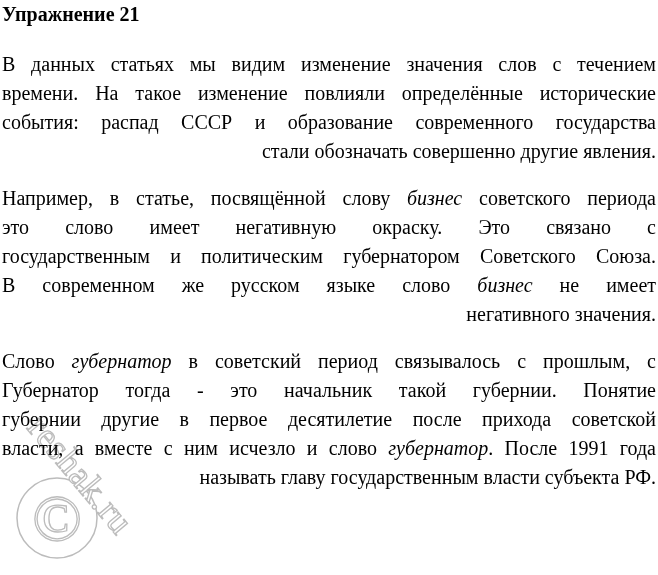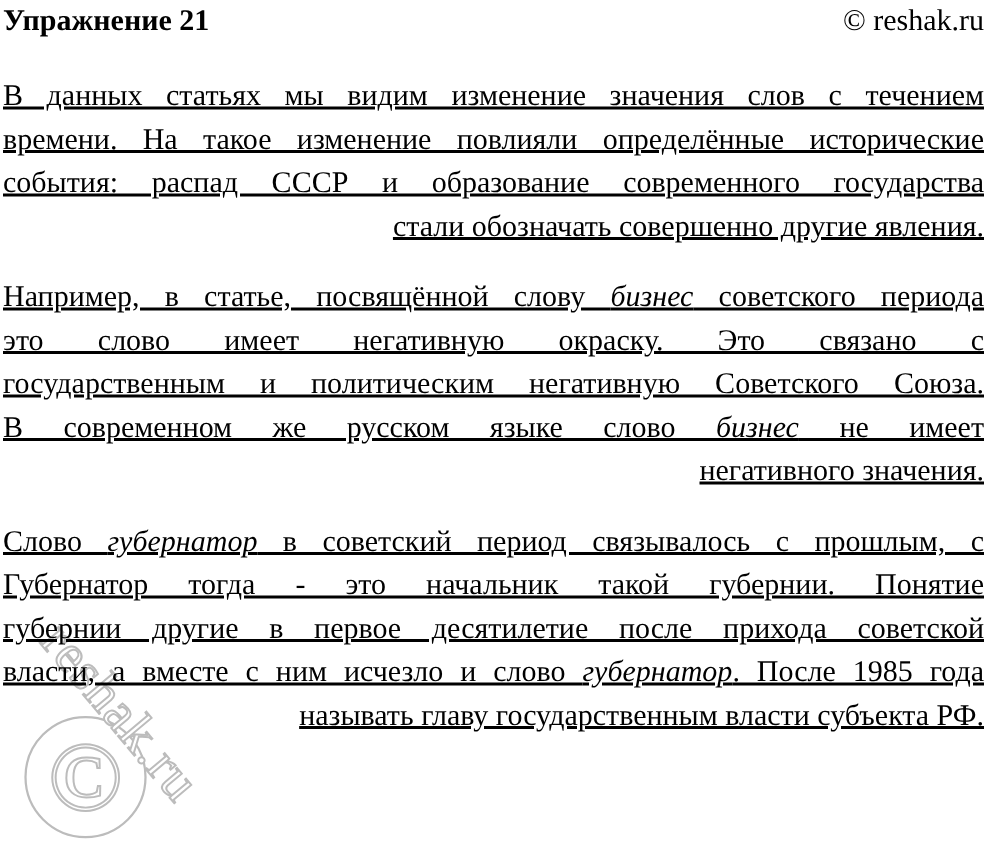--- a/index.html
+++ b/index.html
@@ -26,21 +26,21 @@
   }
   .header {
     display: flex;
     justify-content: space-between;
     align-items: flex-start;
     font-size: 20px;
     line-height: 23px;
     margin: 0 0 24px 0;
   }
   .header .title { font-weight: bold; }
-  .para { margin: 0; text-decoration: underline; }
+  .para { margin: 0; }
   .para + .para { margin-top: 18px; }
   .line {
     font-size: 20px;
     line-height: 29px;
     height: 29px;
     text-align: right;
     white-space: normal;
   }
   .line.j { text-align: justify; }
   .line.j::after {
@@ -62,40 +62,39 @@
       <circle cx="61" cy="120" r="40" fill="none"></circle>
       <text x="61" y="142" font-size="66" text-anchor="middle" fill="#ffffff" stroke-width="1.3">©</text>
       <text x="30" y="30" font-size="36" letter-spacing="1" transform="rotate(50 30 30)" fill="#ffffff" stroke-width="1.3">reshak.ru</text>
     </g>
   </svg>
 
   <div class="content">
 
     <div class="header">
       <span class="title">Упражнение 21</span>
-      <span class="source">© reshak.ru</span>
     </div>
 
     <div>
         <div class="para">
           <div class="line j"><span>В данных статьях мы видим изменение значения слов с течением</span></div>
           <div class="line j"><span>времени. На такое изменение повлияли определённые исторические</span></div>
           <div class="line j"><span>события: распад СССР и образование современного государства</span></div>
           <div class="line"><span>стали обозначать совершенно другие явления.</span></div>
         </div>
         <div class="para">
           <div class="line j"><span>Например, в статье, посвящённой слову </span><em>бизнес</em><span> советского периода</span></div>
           <div class="line j"><span>это слово имеет негативную окраску. Это связано с</span></div>
-          <div class="line j"><span>государственным и политическим негативную Советского Союза.</span></div>
+          <div class="line j"><span>государственным и политическим губернатором Советского Союза.</span></div>
           <div class="line j"><span>В современном же русском языке слово </span><em>бизнес</em><span> не имеет</span></div>
           <div class="line"><span>негативного значения.</span></div>
         </div>
         <div class="para">
           <div class="line j"><span>Слово </span><em>губернатор</em><span> в советский период связывалось с прошлым, с</span></div>
           <div class="line j"><span>Губернатор тогда - это начальник такой губернии. Понятие</span></div>
           <div class="line j"><span>губернии другие в первое десятилетие после прихода советской</span></div>
-          <div class="line j"><span>власти, а вместе с ним исчезло и слово </span><em>губернатор</em><span>. После 1985 года</span></div>
+          <div class="line j"><span>власти, а вместе с ним исчезло и слово </span><em>губернатор</em><span>. После 1991 года</span></div>
           <div class="line"><span>называть главу государственным власти субъекта РФ.</span></div>
         </div>
       </div>
 
   </div>
 </div>
 
 </body></html>

